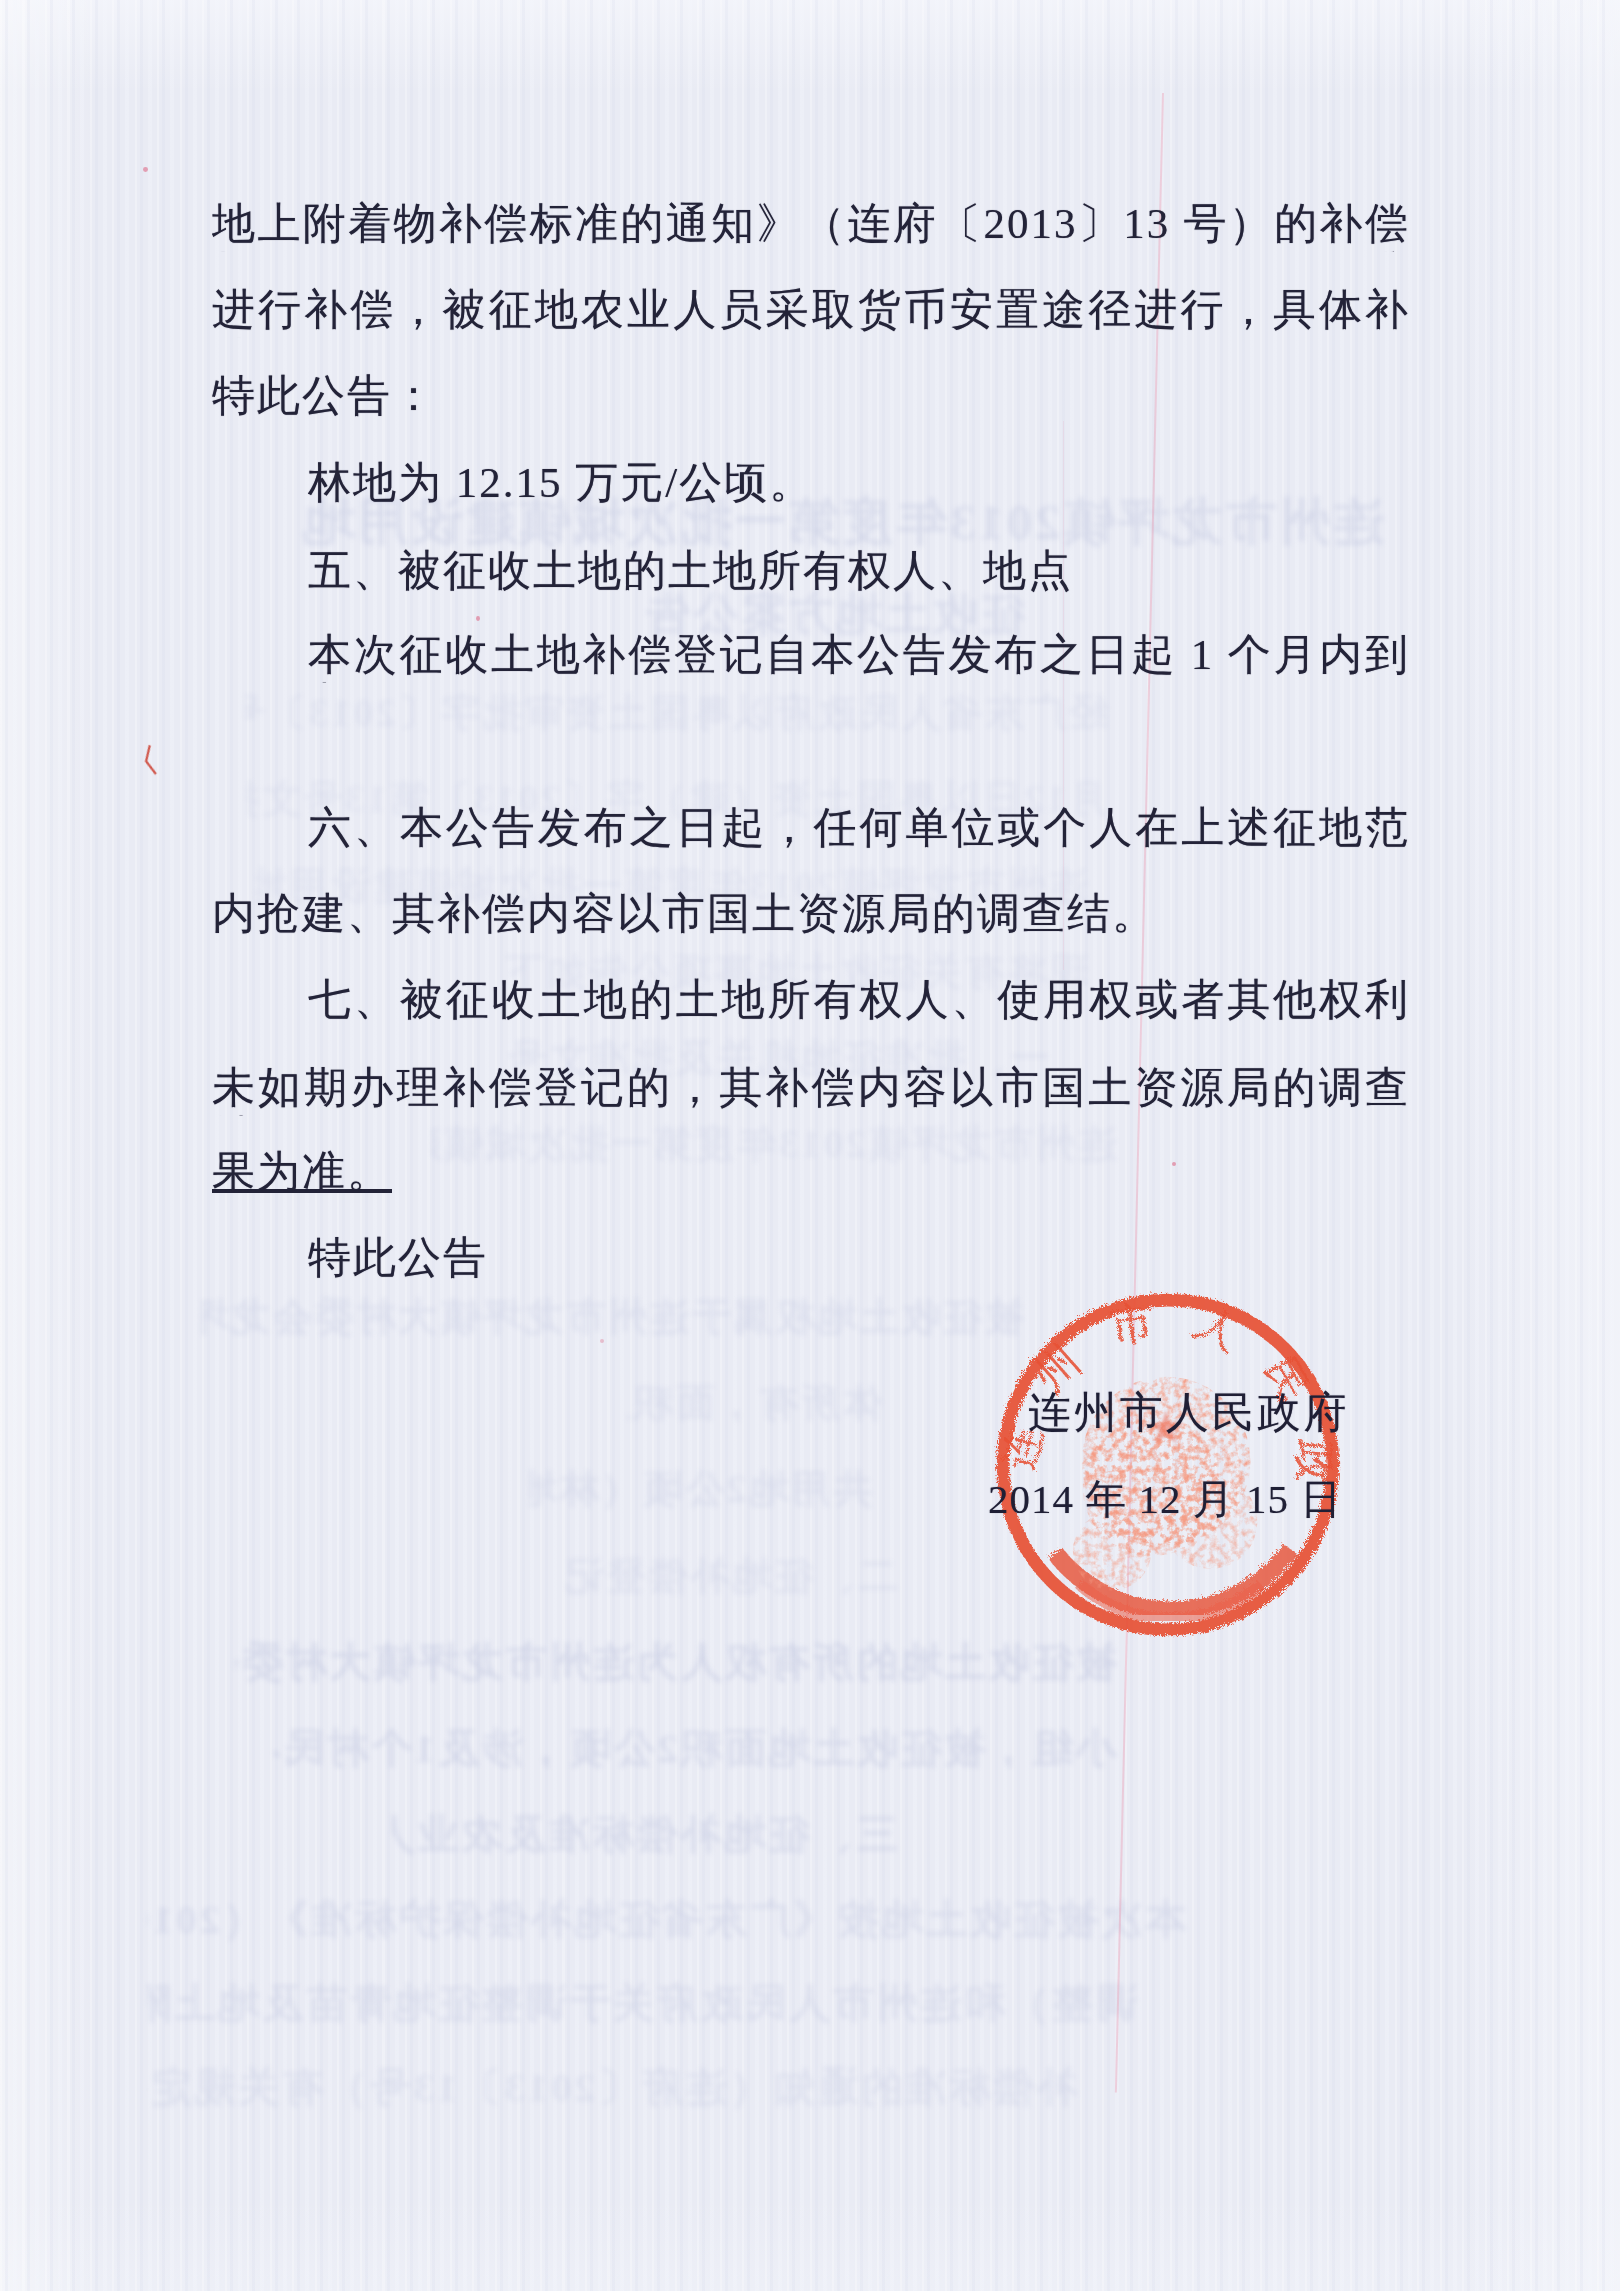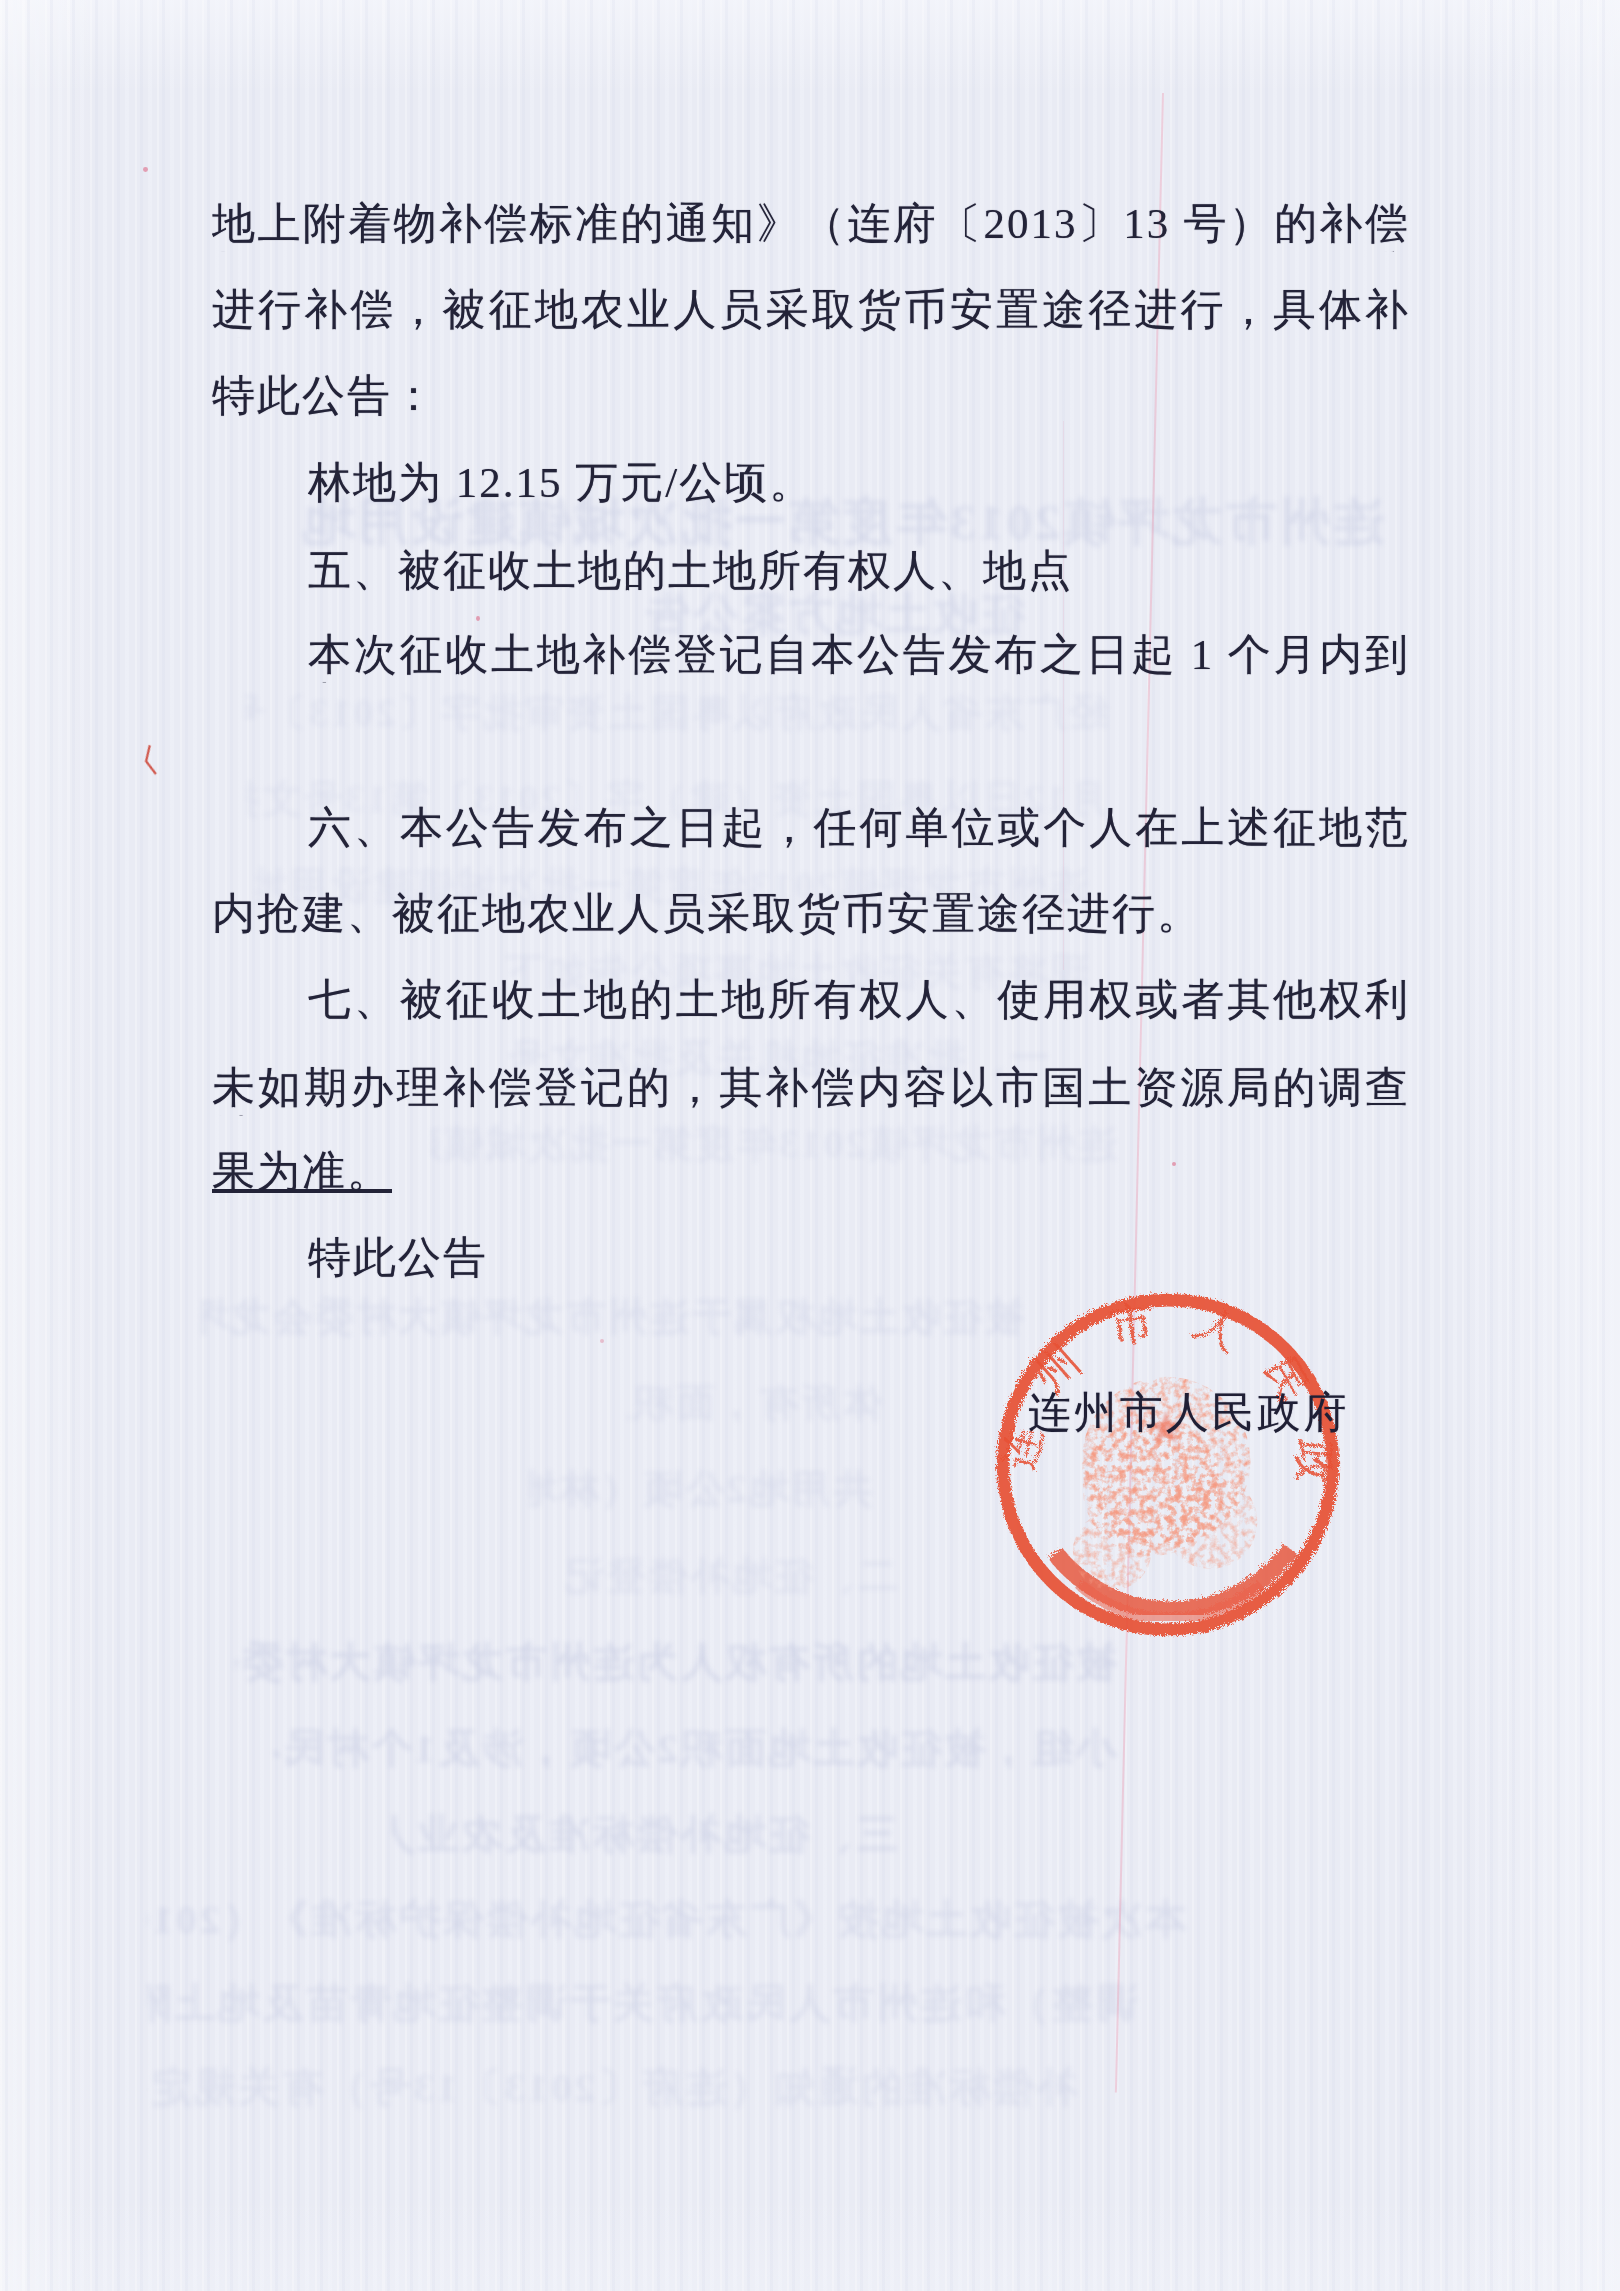--- a/index.html
+++ b/index.html
@@ -75,21 +75,21 @@
   <div class="speck" style="left:1172px;top:1162px;width:3.9px;height:3.9px;"></div>
   <div class="speck" style="left:600px;top:1339px;width:3.9px;height:3.9px;opacity:.6;"></div>
 
   <div class="ln just" style="left:212px;top:199px;width:1198px;">地上附着物补偿标准的通知》（连府〔2013〕13 号）的补偿标准</div>
   <div class="ln just" style="left:212px;top:285px;width:1198px;">进行补偿，被征地农业人员采取货币安置途径进行，具体补偿</div>
   <div class="ln" style="left:212px;top:371px;">特此公告：</div>
   <div class="ln" style="left:308px;top:458px;text-align:right;">林地为 12.15 万元/公顷。</div>
   <div class="ln" style="left:308px;top:546px;">五、被征收土地的土地所有权人、地点</div>
   <div class="ln just" style="left:308px;top:630px;width:1102px;">本次征收土地补偿登记自本公告发布之日起 1 个月内到龙</div>
   <div class="ln just" style="left:308px;top:803px;width:1102px;">六、本公告发布之日起，任何单位或个人在上述征地范围</div>
-  <div class="ln" style="left:212px;top:889px;">内抢建、被征地农业人员采取货币安置途径进行。</div>
+  <div class="ln" style="left:212px;top:889px;">内抢建、其补偿内容以市国土资源局的调查结。</div>
   <div class="ln just" style="left:308px;top:975px;width:1102px;">七、被征收土地的土地所有权人、使用权或者其他权利人</div>
   <div class="ln just" style="left:212px;top:1063px;width:1198px;">未如期办理补偿登记的，其补偿内容以市国土资源局的调查结</div>
   <div class="ln" style="left:212px;top:1147px;text-decoration:underline;">果为准。</div>
   <div class="ln" style="left:308px;top:1233px;text-align:center;">特此公告</div>
 
   <div class="seal-wrap">
     <svg width="412" height="412" viewBox="0 0 420 420">
       <defs>
         <filter id="rough" x="-10%" y="-10%" width="120%" height="120%">
           <feTurbulence type="turbulence" baseFrequency="0.9" numOctaves="2" seed="4" result="t"></feTurbulence>
@@ -116,15 +116,16 @@
         <text x="205" y="190" text-anchor="middle" font-size="46" fill="#ef6a52" opacity="0.55" style="filter:blur(1.5px)">★</text>
       </g>
 
       <text font-size="44" fill="#e75136" opacity="0.88" letter-spacing="36" font-family="'Liberation Serif','DejaVu Serif',serif" filter="url(#rough)">
         <textPath href="#sealArc" startOffset="26">连州市人民政府</textPath>
       </text>
     </svg>
   </div>
 
   <div class="sig" style="left:1014px;top:1384px;font-size:43px;margin-left:14px;">连州市人民政府</div>
+  <div class="sig" style="left:988px;top:1472px;font-size:41px;letter-spacing:1px;">2014 年 12 月 15 日</div>
 
 </div>
 
 
 </body></html>

